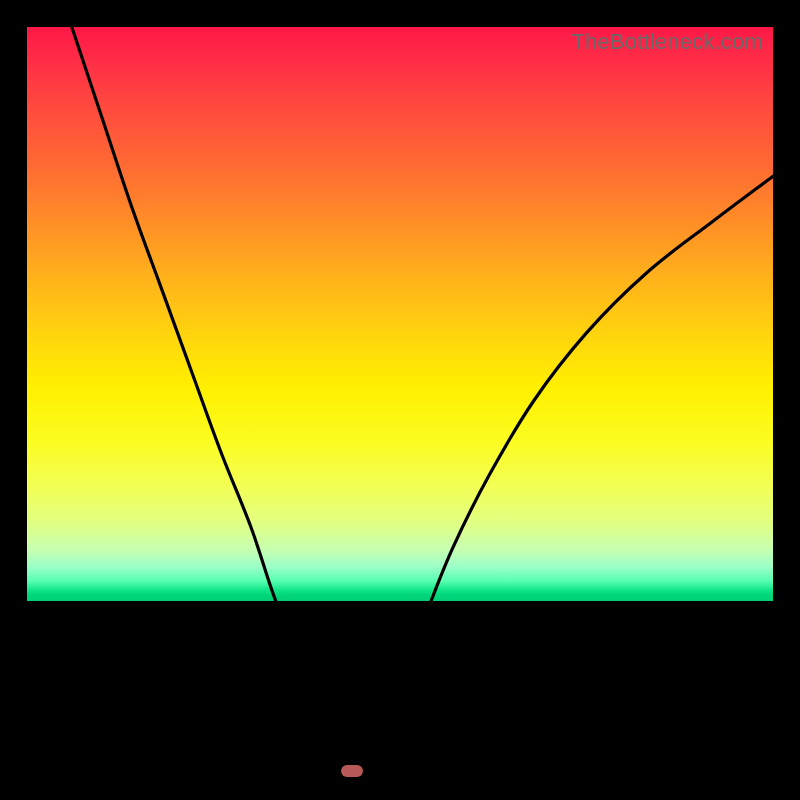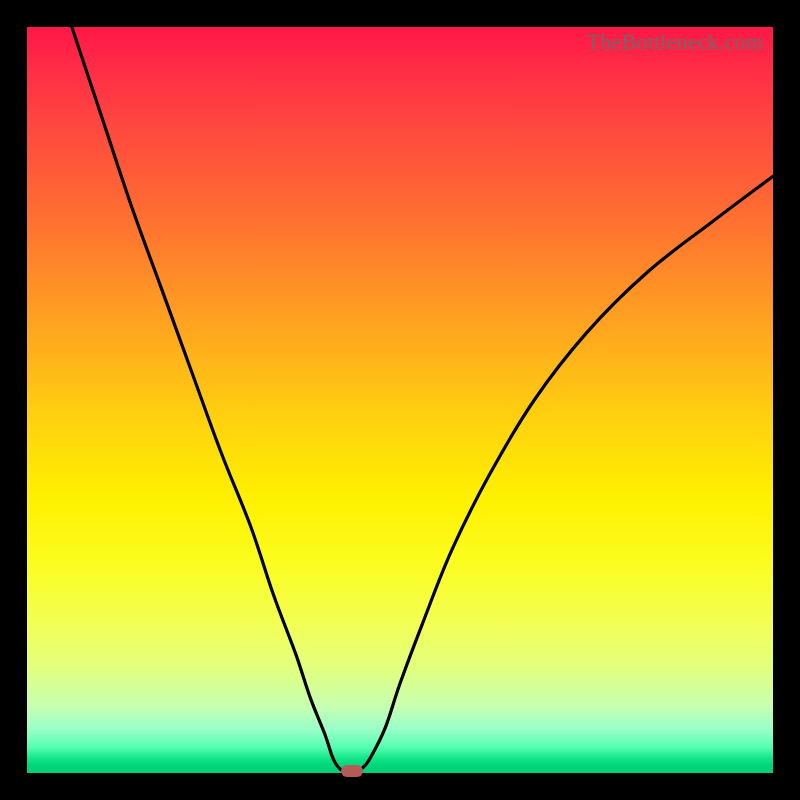--- a/index.html
+++ b/index.html
@@ -15,42 +15,41 @@
     position: relative;
     width: 800px;
     height: 800px;
     background: #000;
   }
   .plot-area {
     position: absolute;
     left: 27px;
     top: 27px;
     width: 746px;
-    height: 746px;
+    height: 574px;
     background: linear-gradient(
       to bottom,
       #ff1846 0%,
       #ff2e46 6%,
       #ff4a3e 14%,
       #ff6a33 24%,
       #ff8e27 34%,
       #ffb31a 44%,
       #ffd60d 54%,
       #fff000 63%,
       #fbfd20 72%,
       #f2ff55 80%,
       #e2ff7f 86%,
       #c7ffb0 91%,
       #9cffc8 94%,
       #58ffb2 96.5%,
       #14e78a 98%,
       #00d57a 99%,
       #00cf76 100%
     );
-    font-family: Liberation Serif, serif;
   }
   .watermark {
     position: absolute;
     top: 2px;
     right: 10px;
     color: #6a6a6a;
     font-size: 22px;
     font-weight: 400;
     letter-spacing: 0.2px;
     user-select: none;

